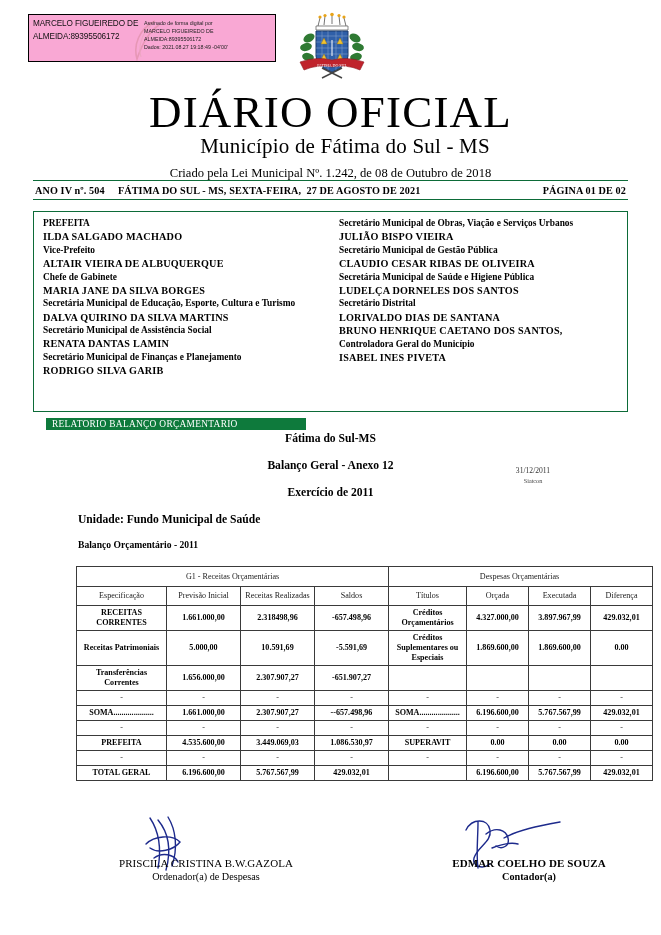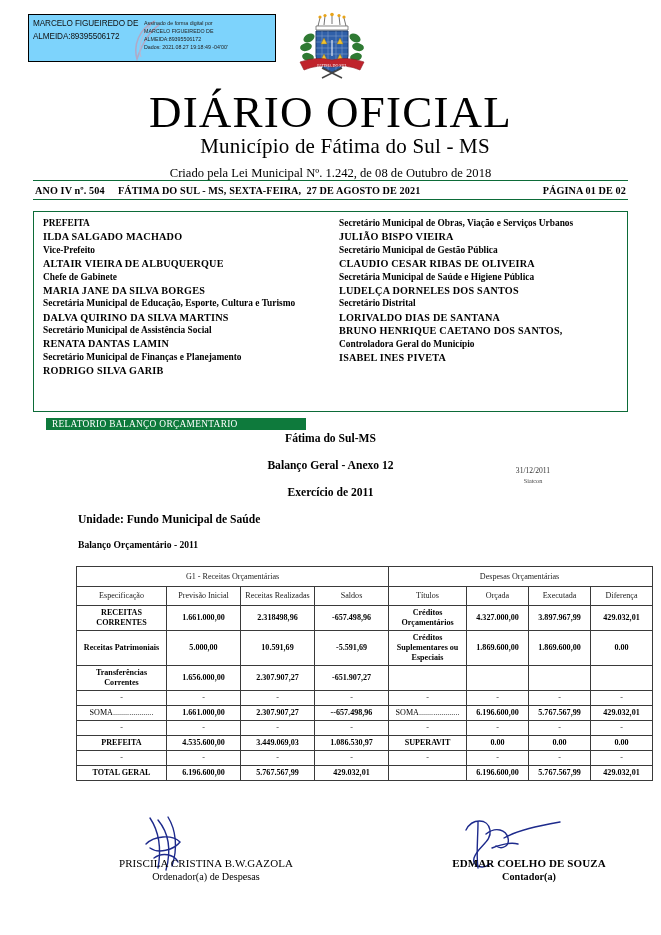--- a/index.html
+++ b/index.html
@@ -20,21 +20,21 @@
   .sig-stamp {
     position: absolute;
     left: 28px;
     top: 14px;
     width: 248px;
     height: 48px;
     border: 1px solid #000;
     box-sizing: border-box;
     display: flex;
     align-items: stretch;
-    background: #7dd3fc;
+    background: #f9a8d4;
     overflow: hidden;
   }
   .sig-stamp .sig-name {
     width: 113px;
     padding: 3px 2px 0 4px;
     font-family: "Liberation Sans", sans-serif;
     font-size: 8.2px;
     line-height: 12.6px;
     letter-spacing: -0.1px;
     color: #111;
@@ -256,21 +256,21 @@
     line-height: 7.6px;
     text-align: left;
     padding-left: 3px;
     height: 14px;
     color: #1a1a1a;
   }
   td.num { font-weight: bold; }
   td.lbl { font-weight: bold; }
   td.dash { height: 10px; font-size: 8px; color: #333; }
   td.blank { height: 18px; }
-  td.soma { text-align: left; padding-left: 3px; font-weight: normal; }
+  td.soma { text-align: left; padding-left: 3px; font-weight: bold; }
 
   
   .sign-block {
     position: absolute;
     text-align: center;
     font-family: "Liberation Serif", serif;
   }
   #sign-left  { left: 58px;  top: 856px; width: 296px; }
   #sign-right { left: 404px; top: 856px; width: 250px; font-weight: bold; }
   .sign-name {

